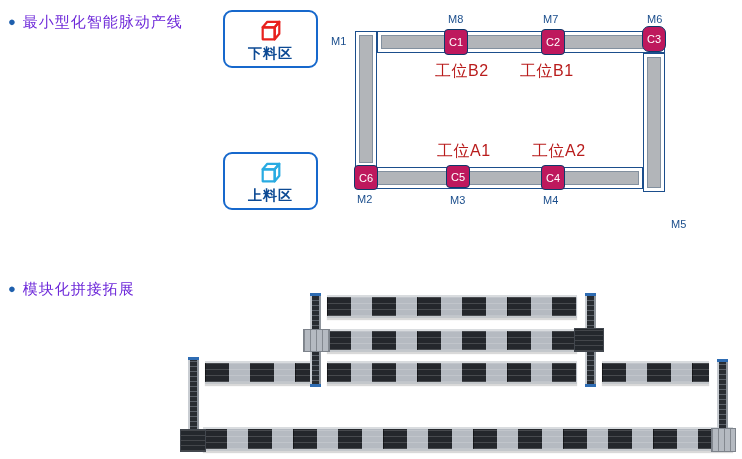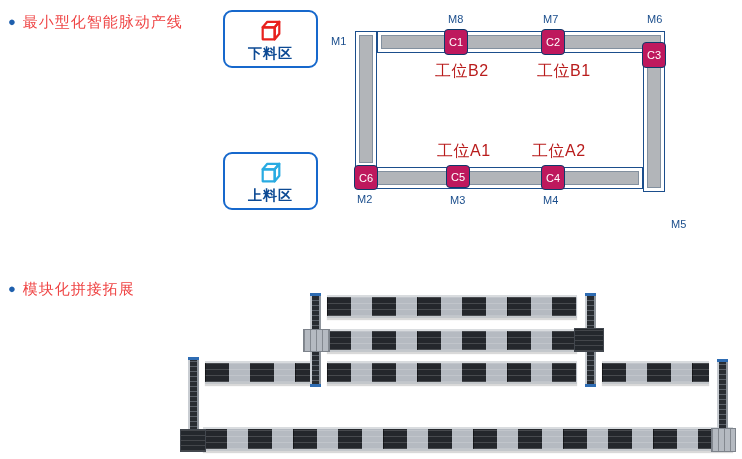--- a/index.html
+++ b/index.html
@@ -2,21 +2,21 @@
 <html><head>
 <meta charset="utf-8">
 <style>
   html,body{margin:0;padding:0;background:#fff;}
   body{font-family:"Liberation Sans","DejaVu Sans",sans-serif;}
   .stage{position:relative;width:742px;height:459px;background:#fff;overflow:hidden;}
 
   
   .sec-title{position:absolute;display:flex;align-items:center;gap:7px;}
   .bullet{font-size:13px;color:#1e5fad;line-height:1;}
-  .sec-title .txt{font-size:15px;color:#ef4444;font-weight:500;letter-spacing:1px;line-height:1;}
+  .sec-title .txt{font-size:15px;color:#6d28d9;font-weight:500;letter-spacing:1px;line-height:1;}
   .sub-note{position:absolute;font-size:11.5px;color:#8d9196;letter-spacing:0.5px;line-height:1;}
 
   
   .zone-box{position:absolute;width:91px;height:54px;border:2px solid #1668cc;border-radius:9px;
             background:#fff;display:flex;flex-direction:column;align-items:center;justify-content:center;gap:3px;}
   .zone-box .zlabel{font-size:14px;font-weight:700;color:#0d4a94;line-height:1;letter-spacing:1px;}
   .cube{width:26px;height:24px;}
 
   
   .rail{position:absolute;background:#fff;border:1px solid #1b4e8c;box-sizing:border-box;}
@@ -73,36 +73,36 @@
     <span class="zlabel">下料区</span>
   </div>
 
   <div class="rail" style="left:355px;top:31px;width:22px;height:136px;"></div>
   <div class="rail" style="left:377px;top:31px;width:288px;height:22px;"></div>
   <div class="rail" style="left:643px;top:53px;width:22px;height:139px;"></div>
   <div class="rail" style="left:355px;top:167px;width:288px;height:22px;"></div>
 
   <div class="cnode" style="left:444px;top:29px;">C1</div>
   <div class="cnode" style="left:541px;top:29px;">C2</div>
-  <div class="cnode" style="left:642px;top:42px;">C3</div>
+  <div class="cnode" style="left:642px;top:26px;border-radius:7px;">C3</div>
   <div class="cnode" style="left:541px;top:165px;height:25px;">C4</div>
   <div class="cnode" style="left:446px;top:165px;height:23px;">C5</div>
   <div class="cnode" style="left:354px;top:165px;height:25px;">C6</div>
 
   <div class="mlabel" style="left:331px;top:36px;">M1</div>
   <div class="mlabel" style="left:357px;top:194px;">M2</div>
   <div class="mlabel" style="left:450px;top:195px;">M3</div>
   <div class="mlabel" style="left:543px;top:195px;">M4</div>
   <div class="mlabel" style="left:671px;top:173px;margin-top:46px;">M5</div>
   <div class="mlabel" style="left:647px;top:14px;">M6</div>
   <div class="mlabel" style="left:543px;top:14px;">M7</div>
   <div class="mlabel" style="left:448px;top:14px;">M8</div>
 
   <div class="station" style="left:435px;top:63px;">工位B2</div>
-  <div class="station" style="left:537px;top:63px;">工位B1</div>
+  <div class="station" style="left:520px;top:63px;">工位B1</div>
   <div class="station" style="left:437px;top:143px;">工位A1</div>
   <div class="station" style="left:532px;top:143px;">工位A2</div>
 
   <div class="sec-title" style="left:8px;top:281px;">
     <span class="bullet">●</span>
     <span class="txt">模块化拼接拓展</span>
   </div>
 
   <div>
 

